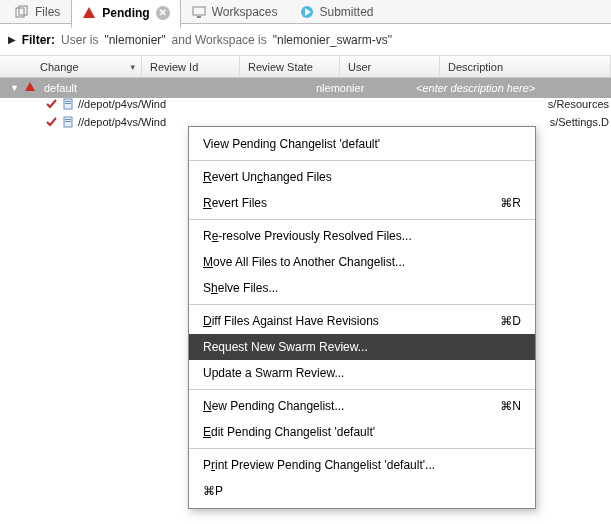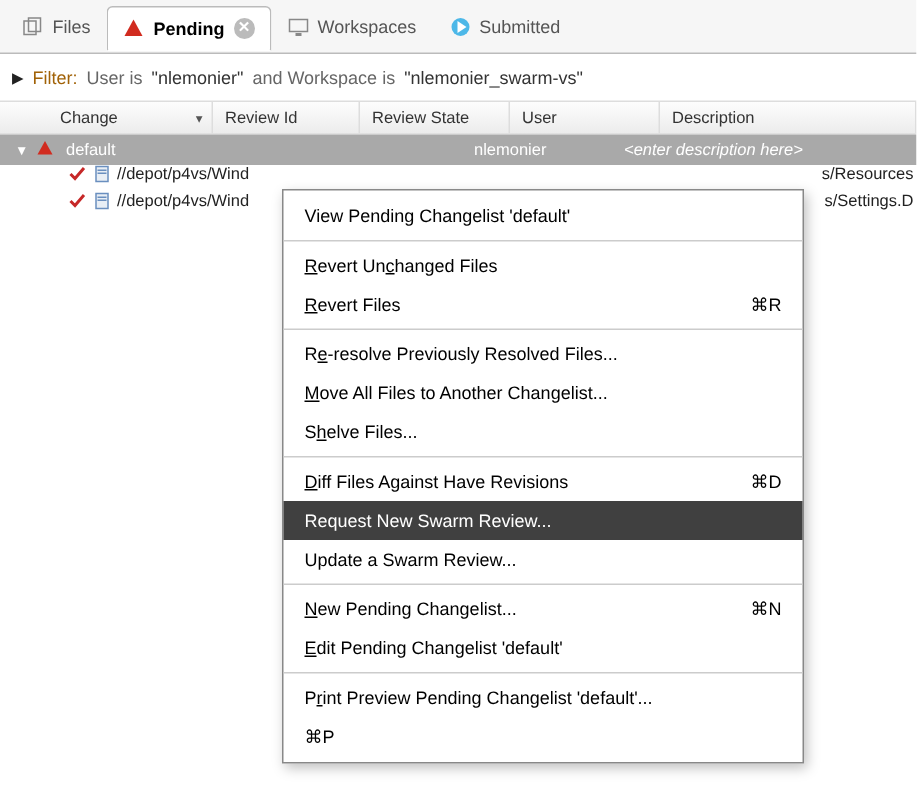--- a/index.html
+++ b/index.html
@@ -1,26 +1,26 @@
 <!DOCTYPE html>
 <html><head>
 <meta charset="utf-8">
 <style>
 * { box-sizing: border-box; margin: 0; padding: 0; font-family: Arial, Helvetica, sans-serif; }
 body { width: 611px; height: 524px; background: #fff; font-size: 12px; color: #222; overflow: hidden; position: relative; }
 
-.tabbar { display: flex; align-items: center; height: 36px; border-bottom: 1px solid #bbb; background: #f6f6f6; padding-left: 4px; gap: 0; }
+.tabbar { display: flex; align-items: center; height: 24px; border-bottom: 1px solid #bbb; background: #f6f6f6; padding-left: 4px; gap: 0; }
 .tab { display: flex; align-items: center; height: 30px; padding: 0 10px; gap: 6px; color: #555; cursor: pointer; border: 1px solid transparent; }
 .tab.active { background: #fff; border: 1px solid #bbb; border-bottom: 1px solid #fff; border-radius: 4px 4px 0 0; position: relative; top: 1px; color: #000; font-weight: bold; }
 .tab .icon { width: 14px; height: 14px; display: flex; align-items: center; justify-content: center; }
 .tab .close { width: 14px; height: 14px; border-radius: 50%; background: #bbb; color: #fff; display: flex; align-items: center; justify-content: center; font-size: 10px; line-height: 1; cursor: pointer; }
 
 .filterbar { display: flex; align-items: center; height: 32px; padding: 0 8px; gap: 6px; border-bottom: 1px solid #ddd; color: #666; }
 .filterbar .arrow { font-size: 10px; color: #222; }
-.filterbar b { font-weight: normal; color: #a16207; }
+.filterbar b { font-weight: bold; color: #000000; }
 .quoted { color: #333; }
 
 .headers { display: flex; height: 22px; background: linear-gradient(#fdfdfd,#ececec); border-bottom: 1px solid #ccc; }
 .hcell { display: flex; align-items: center; padding: 0 8px; font-size: 11px; color: #333; border-right: 1px solid #ddd; position: relative; }
 .hcell.sort::after { content: '▾'; position: absolute; right: 6px; font-size: 9px; color: #555; }
 .c-change { width: 110px; margin-left: 32px; }
 .c-review { width: 98px; }
 .c-state { width: 100px; }
 .c-user { width: 100px; }
 .c-desc { flex: 1; }

